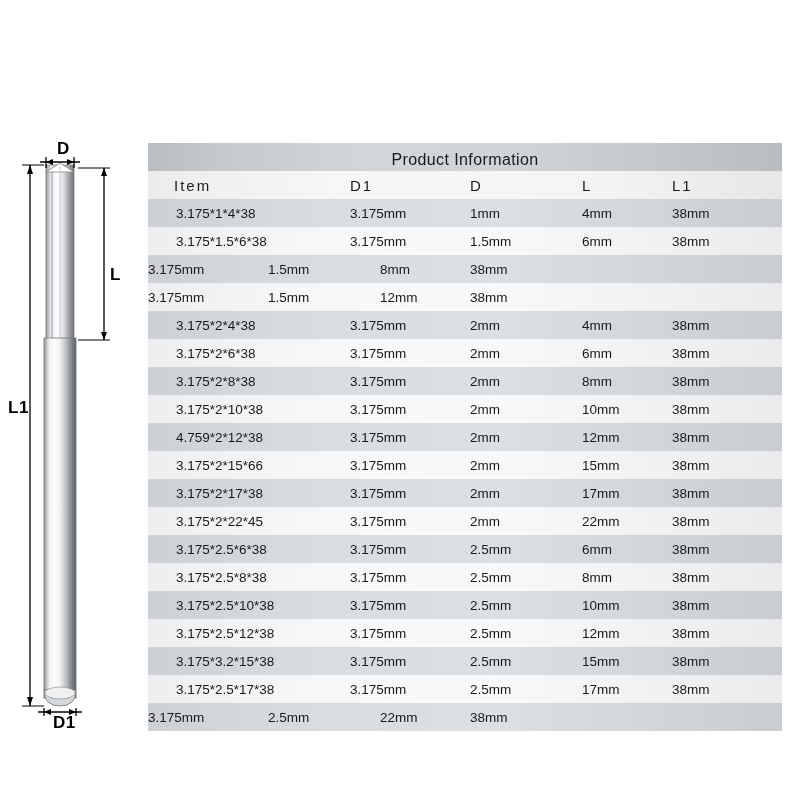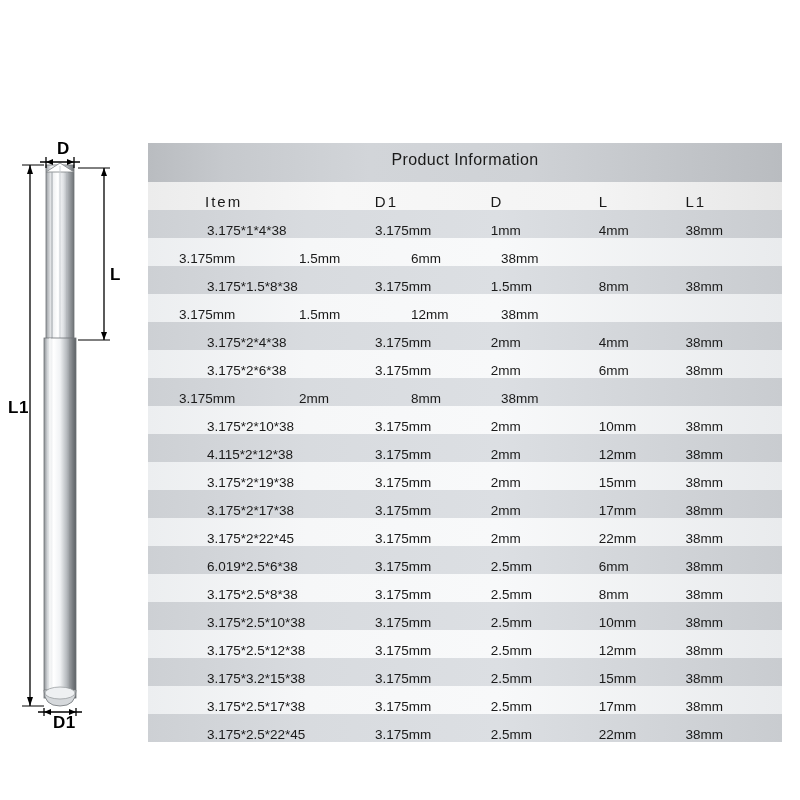--- a/index.html
+++ b/index.html
@@ -38,34 +38,33 @@
   
   #table-panel {
     position: absolute;
     left: 148px;
     top: 143px;
     width: 634px;
     font-size: 13.5px;
     color: #1a1a1a;
   }
   .tbl-title {
-    height: 39px;
+    height: 28px;
     line-height: 33px;
     text-align: center;
     font-size: 16px;
     color: #1a1a1a;
     background: linear-gradient(to right, #b9bcc0, #c6c9cd 12%, #d2d5d9 35%, #cfd2d6 60%, #b9bcc0);
     letter-spacing: 0.4px;
   }
   .tbl-row {
     display: flex;
     height: 28px;
-    align-items: flex-end;
+    align-items: center;
     box-sizing: border-box;
-    padding-left: 31px;
   }
   .tbl-row.head {
     background: linear-gradient(to right, #ececec, #f7f7f7 30%, #f4f4f4 70%, #e7e7e7);
     font-size: 15px;
     letter-spacing: 2px;
   }
   .tbl-row.odd {
     background: linear-gradient(to right, #cdd0d4, #d8dbdf 25%, #dcdfe3 55%, #c9ccd0);
   }
   .tbl-row.even {
@@ -172,27 +171,27 @@
   </div>
   <div id="rows-container">
       <div class="tbl-row odd">
         <div class="c0">3.175*1*4*38</div>
         <div class="c1">3.175mm</div>
         <div class="c2">1mm</div>
         <div class="c3">4mm</div>
         <div class="c4">38mm</div>
       </div>
       <div class="tbl-row even">
+        <div class="c0">3.175*1.5*6*38</div>
         <div class="c1">3.175mm</div>
         <div class="c2">1.5mm</div>
         <div class="c3">6mm</div>
         <div class="c4">38mm</div>
       </div>
       <div class="tbl-row odd">
-        <div class="c0">3.175*1.5*8*38</div>
         <div class="c1">3.175mm</div>
         <div class="c2">1.5mm</div>
         <div class="c3">8mm</div>
         <div class="c4">38mm</div>
       </div>
       <div class="tbl-row even">
         <div class="c1">3.175mm</div>
         <div class="c2">1.5mm</div>
         <div class="c3">12mm</div>
         <div class="c4">38mm</div>
@@ -205,62 +204,63 @@
         <div class="c4">38mm</div>
       </div>
       <div class="tbl-row even">
         <div class="c0">3.175*2*6*38</div>
         <div class="c1">3.175mm</div>
         <div class="c2">2mm</div>
         <div class="c3">6mm</div>
         <div class="c4">38mm</div>
       </div>
       <div class="tbl-row odd">
+        <div class="c0">3.175*2*8*38</div>
         <div class="c1">3.175mm</div>
         <div class="c2">2mm</div>
         <div class="c3">8mm</div>
         <div class="c4">38mm</div>
       </div>
       <div class="tbl-row even">
         <div class="c0">3.175*2*10*38</div>
         <div class="c1">3.175mm</div>
         <div class="c2">2mm</div>
         <div class="c3">10mm</div>
         <div class="c4">38mm</div>
       </div>
       <div class="tbl-row odd">
-        <div class="c0">4.115*2*12*38</div>
+        <div class="c0">4.759*2*12*38</div>
         <div class="c1">3.175mm</div>
         <div class="c2">2mm</div>
         <div class="c3">12mm</div>
         <div class="c4">38mm</div>
       </div>
       <div class="tbl-row even">
-        <div class="c0">3.175*2*19*38</div>
+        <div class="c0">3.175*2*15*66</div>
         <div class="c1">3.175mm</div>
         <div class="c2">2mm</div>
         <div class="c3">15mm</div>
         <div class="c4">38mm</div>
       </div>
       <div class="tbl-row odd">
         <div class="c0">3.175*2*17*38</div>
         <div class="c1">3.175mm</div>
         <div class="c2">2mm</div>
         <div class="c3">17mm</div>
         <div class="c4">38mm</div>
       </div>
       <div class="tbl-row even">
         <div class="c0">3.175*2*22*45</div>
         <div class="c1">3.175mm</div>
         <div class="c2">2mm</div>
         <div class="c3">22mm</div>
         <div class="c4">38mm</div>
       </div>
       <div class="tbl-row odd">
-        <div class="c0">6.019*2.5*6*38</div>
+        <div class="c0">3.175*2.5*6*38</div>
         <div class="c1">3.175mm</div>
         <div class="c2">2.5mm</div>
         <div class="c3">6mm</div>
         <div class="c4">38mm</div>
       </div>
       <div class="tbl-row even">
         <div class="c0">3.175*2.5*8*38</div>
         <div class="c1">3.175mm</div>
         <div class="c2">2.5mm</div>
         <div class="c3">8mm</div>
@@ -288,20 +288,19 @@
         <div class="c4">38mm</div>
       </div>
       <div class="tbl-row even">
         <div class="c0">3.175*2.5*17*38</div>
         <div class="c1">3.175mm</div>
         <div class="c2">2.5mm</div>
         <div class="c3">17mm</div>
         <div class="c4">38mm</div>
       </div>
       <div class="tbl-row odd">
-        <div class="c0">3.175*2.5*22*45</div>
         <div class="c1">3.175mm</div>
         <div class="c2">2.5mm</div>
         <div class="c3">22mm</div>
         <div class="c4">38mm</div>
       </div>
     </div>
 </div>
 
 </body></html>

